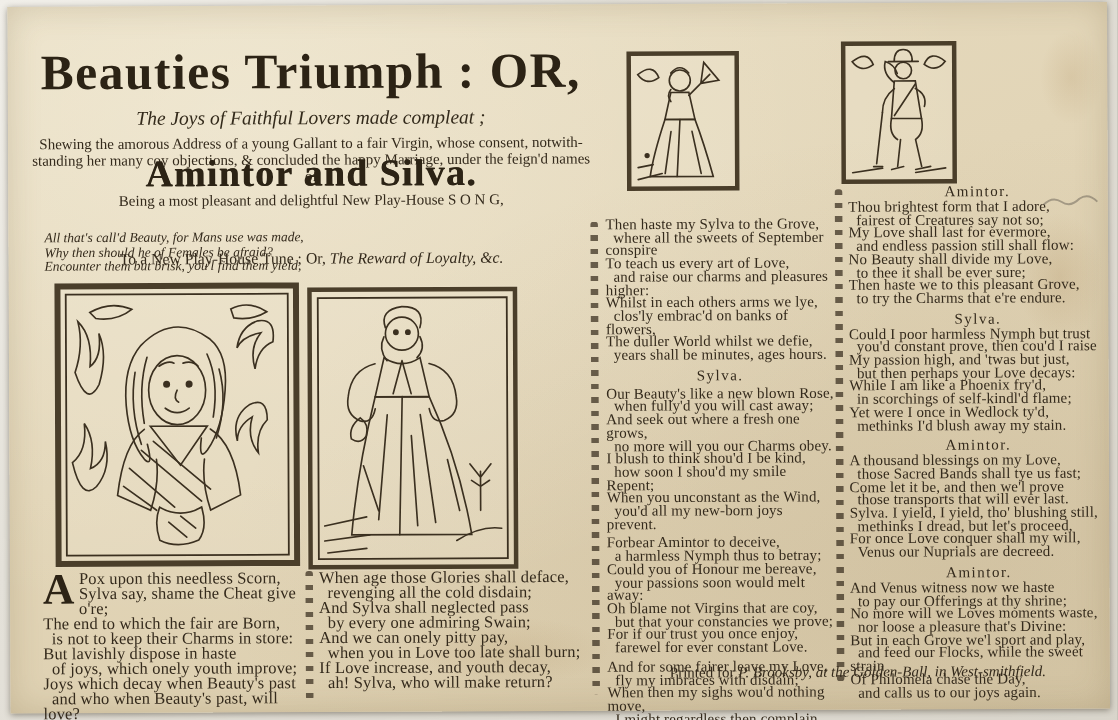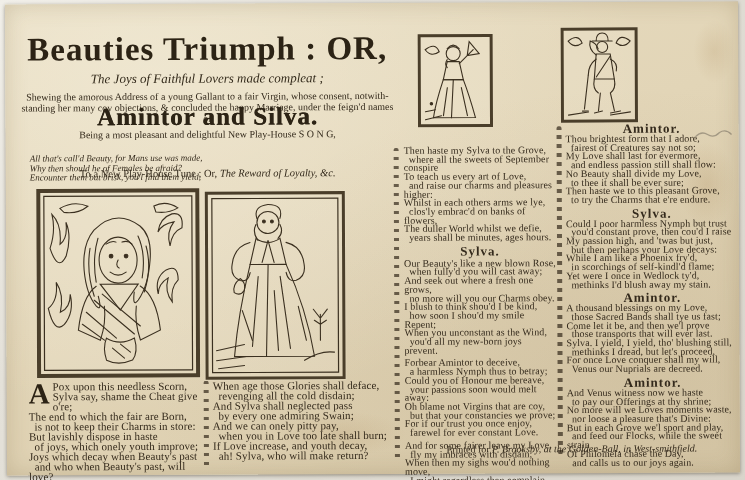--- a/index.html
+++ b/index.html
@@ -9,22 +9,22 @@
   .paper{position:absolute;left:6px;top:3px;width:733px;height:471px;
     background:
       radial-gradient(ellipse at 20% 15%, rgba(255,252,240,.35), rgba(0,0,0,0) 60%),
       radial-gradient(ellipse at 85% 80%, rgba(120,90,50,.10), rgba(0,0,0,0) 55%),
       linear-gradient(160deg,#e8ddc2 0%,#e2d5b7 45%,#d9cbab 100%);
     box-shadow:0 1px 4px rgba(40,30,15,.45), inset 0 0 22px rgba(110,85,45,.22);
     transform:rotate(-0.25deg);color:#342a1c;}
   .abs{position:absolute;}
   .ctr{text-align:center;}
   .verse{white-space:pre-wrap;font-size:10px;line-height:8.7px;letter-spacing:.1px;}
-  .speaker{text-align:center;font-size:13px;line-height:10px;margin:2px 0 1px 0;
-    letter-spacing:1px;font-weight:bold;}
+  .speaker{text-align:center;font-size:10px;line-height:10px;margin:2px 0 1px 0;
+    letter-spacing:1px;font-weight:normal;}
   .stanza{margin-bottom:4px;}
   .fleuron-col{width:5px;background-image:repeating-linear-gradient(180deg,
       rgba(56,45,30,.72) 0 3.5px, rgba(56,45,30,0) 3.5px 9px);border-radius:2px;}
   .title{font-size:33px;font-weight:600;letter-spacing:1px;line-height:34px;
     color:#2c2315;}
   .subtitle{font-style:italic;font-size:13px;line-height:14px;color:#332a1b;}
   .desc{font-size:10px;line-height:11px;white-space:pre-wrap;}
   .names{font-size:25px;font-weight:bold;letter-spacing:1px;line-height:26px;
     color:#2c2315;text-shadow:.4px 0 0 #2c2315;}
   .being{font-size:10px;line-height:11px;}

